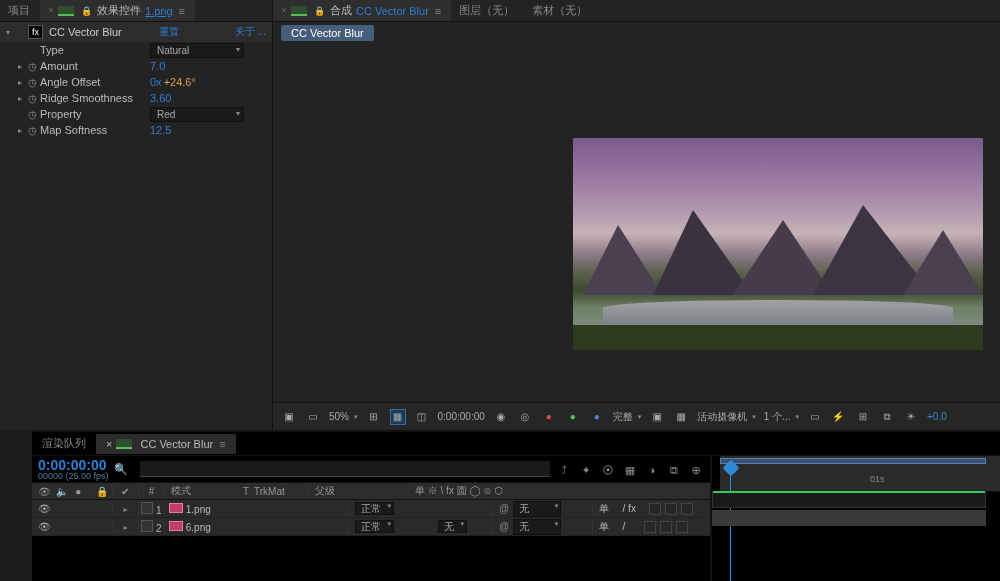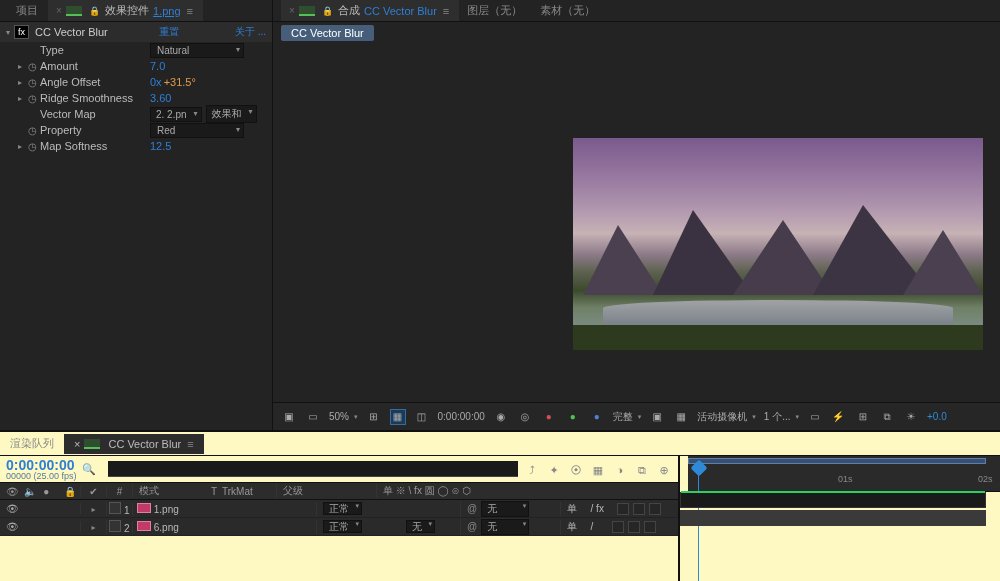--- a/index.html
+++ b/index.html
@@ -1,35 +1,35 @@
 <!DOCTYPE html>
 <html><head>
 <meta charset="utf-8">
 <style>
 * { margin: 0; padding: 0; box-sizing: border-box; font-family: "Segoe UI", Arial, sans-serif; }
 body { background: #1d1d1d; color: #b8b8b8; font-size: 11px; width: 1000px; height: 581px; overflow: hidden; }
 .app { display: grid; grid-template-columns: 273px 1fr; grid-template-rows: 430px 1fr; height: 581px; }
 .panel-left { background: #232323; border-right: 1px solid #111; display: flex; flex-direction: column; }
 .panel-right { background: #232323; display: flex; flex-direction: column; }
-.panel-timeline { grid-column: 1 / 3; background: #fef9c3; border-top: 2px solid #111; }
-
-
-.tabs { display: flex; align-items: center; height: 22px; background: #232323; border-bottom: 1px solid #111; font-size: 11px; padding-left: 8px; }
+.panel-timeline { grid-column: 1 / 3; background: #000000; border-top: 2px solid #111; margin-left: 32px; }
+
+
+.tabs { display: flex; align-items: center; height: 22px; background: #232323; border-bottom: 1px solid #111; font-size: 11px; }
 .tab { padding: 3px 10px 3px 8px; color: #888; cursor: pointer; display: flex; align-items: center; gap: 4px; }
 .tab.active { background: #2e2e2e; color: #bbb; }
 .tab .close { color: #666; font-size: 10px; }
 .lock-ico { color: #888; font-size: 9px; }
 .tab-highlight { text-decoration: underline; }
 .equiv { color: #888; margin-left: 2px; }
 .mini-pill { display: inline-block; width: 16px; height: 10px; background: #2f4d2f; border-bottom: 2px solid #55c055; margin-right: 4px; }
 
 
 .breadcrumb { padding: 4px 6px; font-size: 11px; color: #bbb; }
 .effect-header { display: flex; align-items: center; padding: 3px 6px; background: #2c2c2c; }
-.effect-header .fx-badge { background: #000; color: #fff; font-size: 9px; padding: 1px 3px; border: 1px solid #555; }
+.effect-header .fx-badge { background: #000; color: #fff; font-size: 9px; padding: 1px 3px; border: 1px solid #555; margin-left: 14px; }
 .effect-header .effect-name { margin-left: 6px; font-weight: normal; color: #ccc; flex: 0 0 auto; }
 .effect-header .links { margin-left: auto; color: #2e7fd6; font-size: 10px; }
 .effect-header .links .sep { display: inline-block; width: 50px; }
 .param-row { display: flex; align-items: center; padding: 2px 4px 2px 18px; font-size: 11px; height: 16px; }
 .param-row .caret { width: 10px; color: #888; font-size: 8px; }
 .param-row .stopwatch { width: 12px; color: #888; font-size: 10px; }
 .param-row .plabel { flex: 0 0 110px; color: #bbb; }
 .param-row .pval { color: #2e7fd6; }
 .param-row .pval.dual .p1 { color: #2e7fd6; }
 .param-row .pval.dual .p2 { color: #e29b4a; margin-left: 2px; }
@@ -161,36 +161,28 @@
       <span class="caret">▸</span>
       <span class="stopwatch">◷</span>
       <span class="plabel">Amount</span>
       <span class="pval">7.0</span>
     </div>
     <div class="param-row">
       <span class="caret">▸</span>
       <span class="stopwatch">◷</span>
       <span class="plabel">Angle Offset</span>
       <span class="pval dual">
-        <span class="p1">0x</span><span class="p2">+31.5°</span>
+        <span class="p1">0x</span><span class="p2">+24.6°</span>
       </span>
     </div>
     <div class="param-row">
       <span class="caret">▸</span>
       <span class="stopwatch">◷</span>
       <span class="plabel">Ridge Smoothness</span>
       <span class="pval">3.60</span>
-    </div>
-    <div class="param-row">
-      <span class="caret"></span>
-        <span class="stopwatch"></span>
-      <span class="plabel">Vector Map</span>
-      <span class="dropdown sm">2. 2.pn</span>
-      <span style="width:4px"></span>
-      <span class="dropdown sm">效果和</span>
     </div>
     <div class="param-row">
       <span class="caret"></span>
       <span class="stopwatch">◷</span>
       <span class="plabel">Property</span>
       <span class="dropdown wide">Red</span>
     </div>
     <div class="param-row">
       <span class="caret">▸</span>
       <span class="stopwatch">◷</span>

